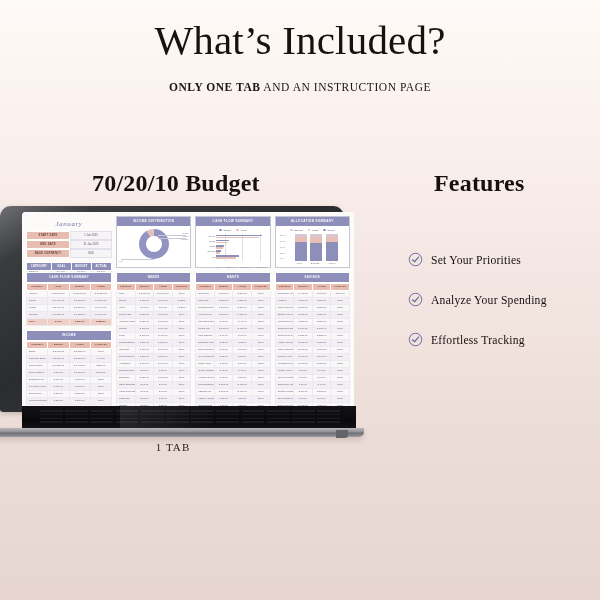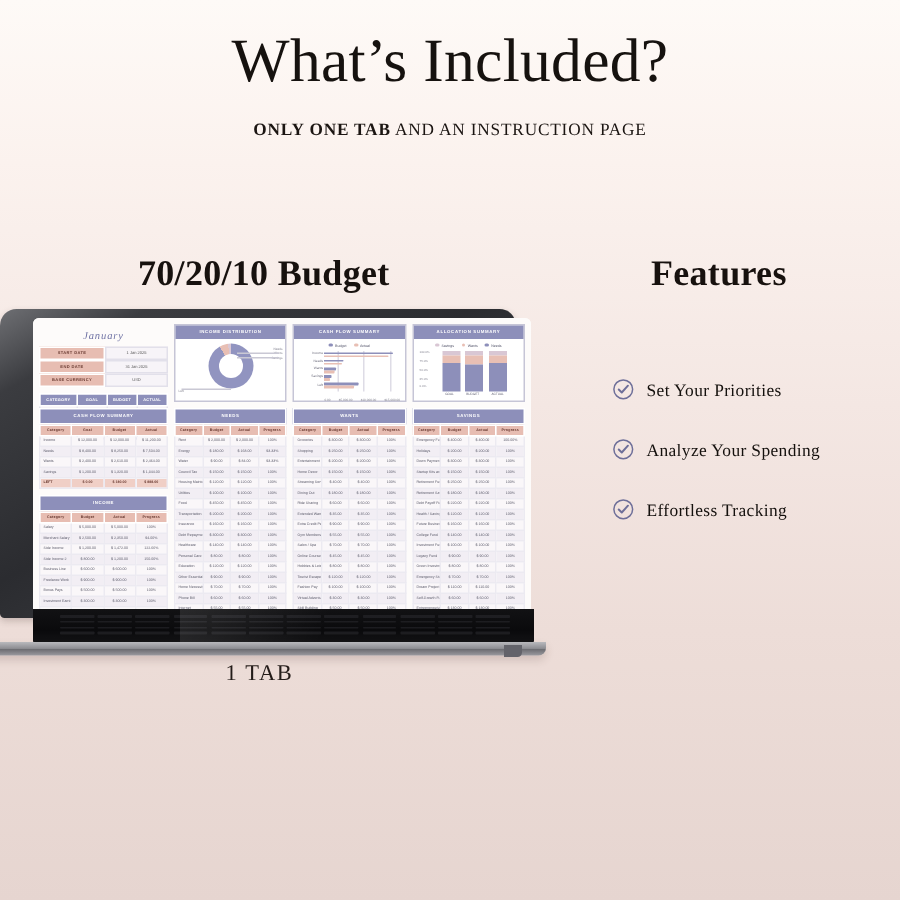--- a/index.html
+++ b/index.html
@@ -22,21 +22,21 @@
   }
   .subtitle b{font-weight:700;}
   .h2{
     position:absolute;font-size:24px;color:#17110E;font-weight:700;letter-spacing:.2px;
   }
   .h2.left{top:170px;left:92px;}
   .h2.right{top:170px;left:434px;}
 
   .tabcaption{
     position:absolute;top:441px;left:142px;width:62px;text-align:center;
-    font-size:15px;letter-spacing:1.1px;color:#241c19;
+    font-size:11px;letter-spacing:1.1px;color:#241c19;
   }
   .footer{
     position:absolute;top:537px;left:0;width:600px;text-align:center;
     font-size:11.6px;letter-spacing:.5px;color:#17110E;
   }
 
   
   .features{position:absolute;top:252px;left:408px;width:190px;}
   .feat{display:flex;align-items:flex-end;margin-bottom:25px;}
   .feat-ico{width:15px;height:15px;flex:0 0 15px;margin-right:8px;}

